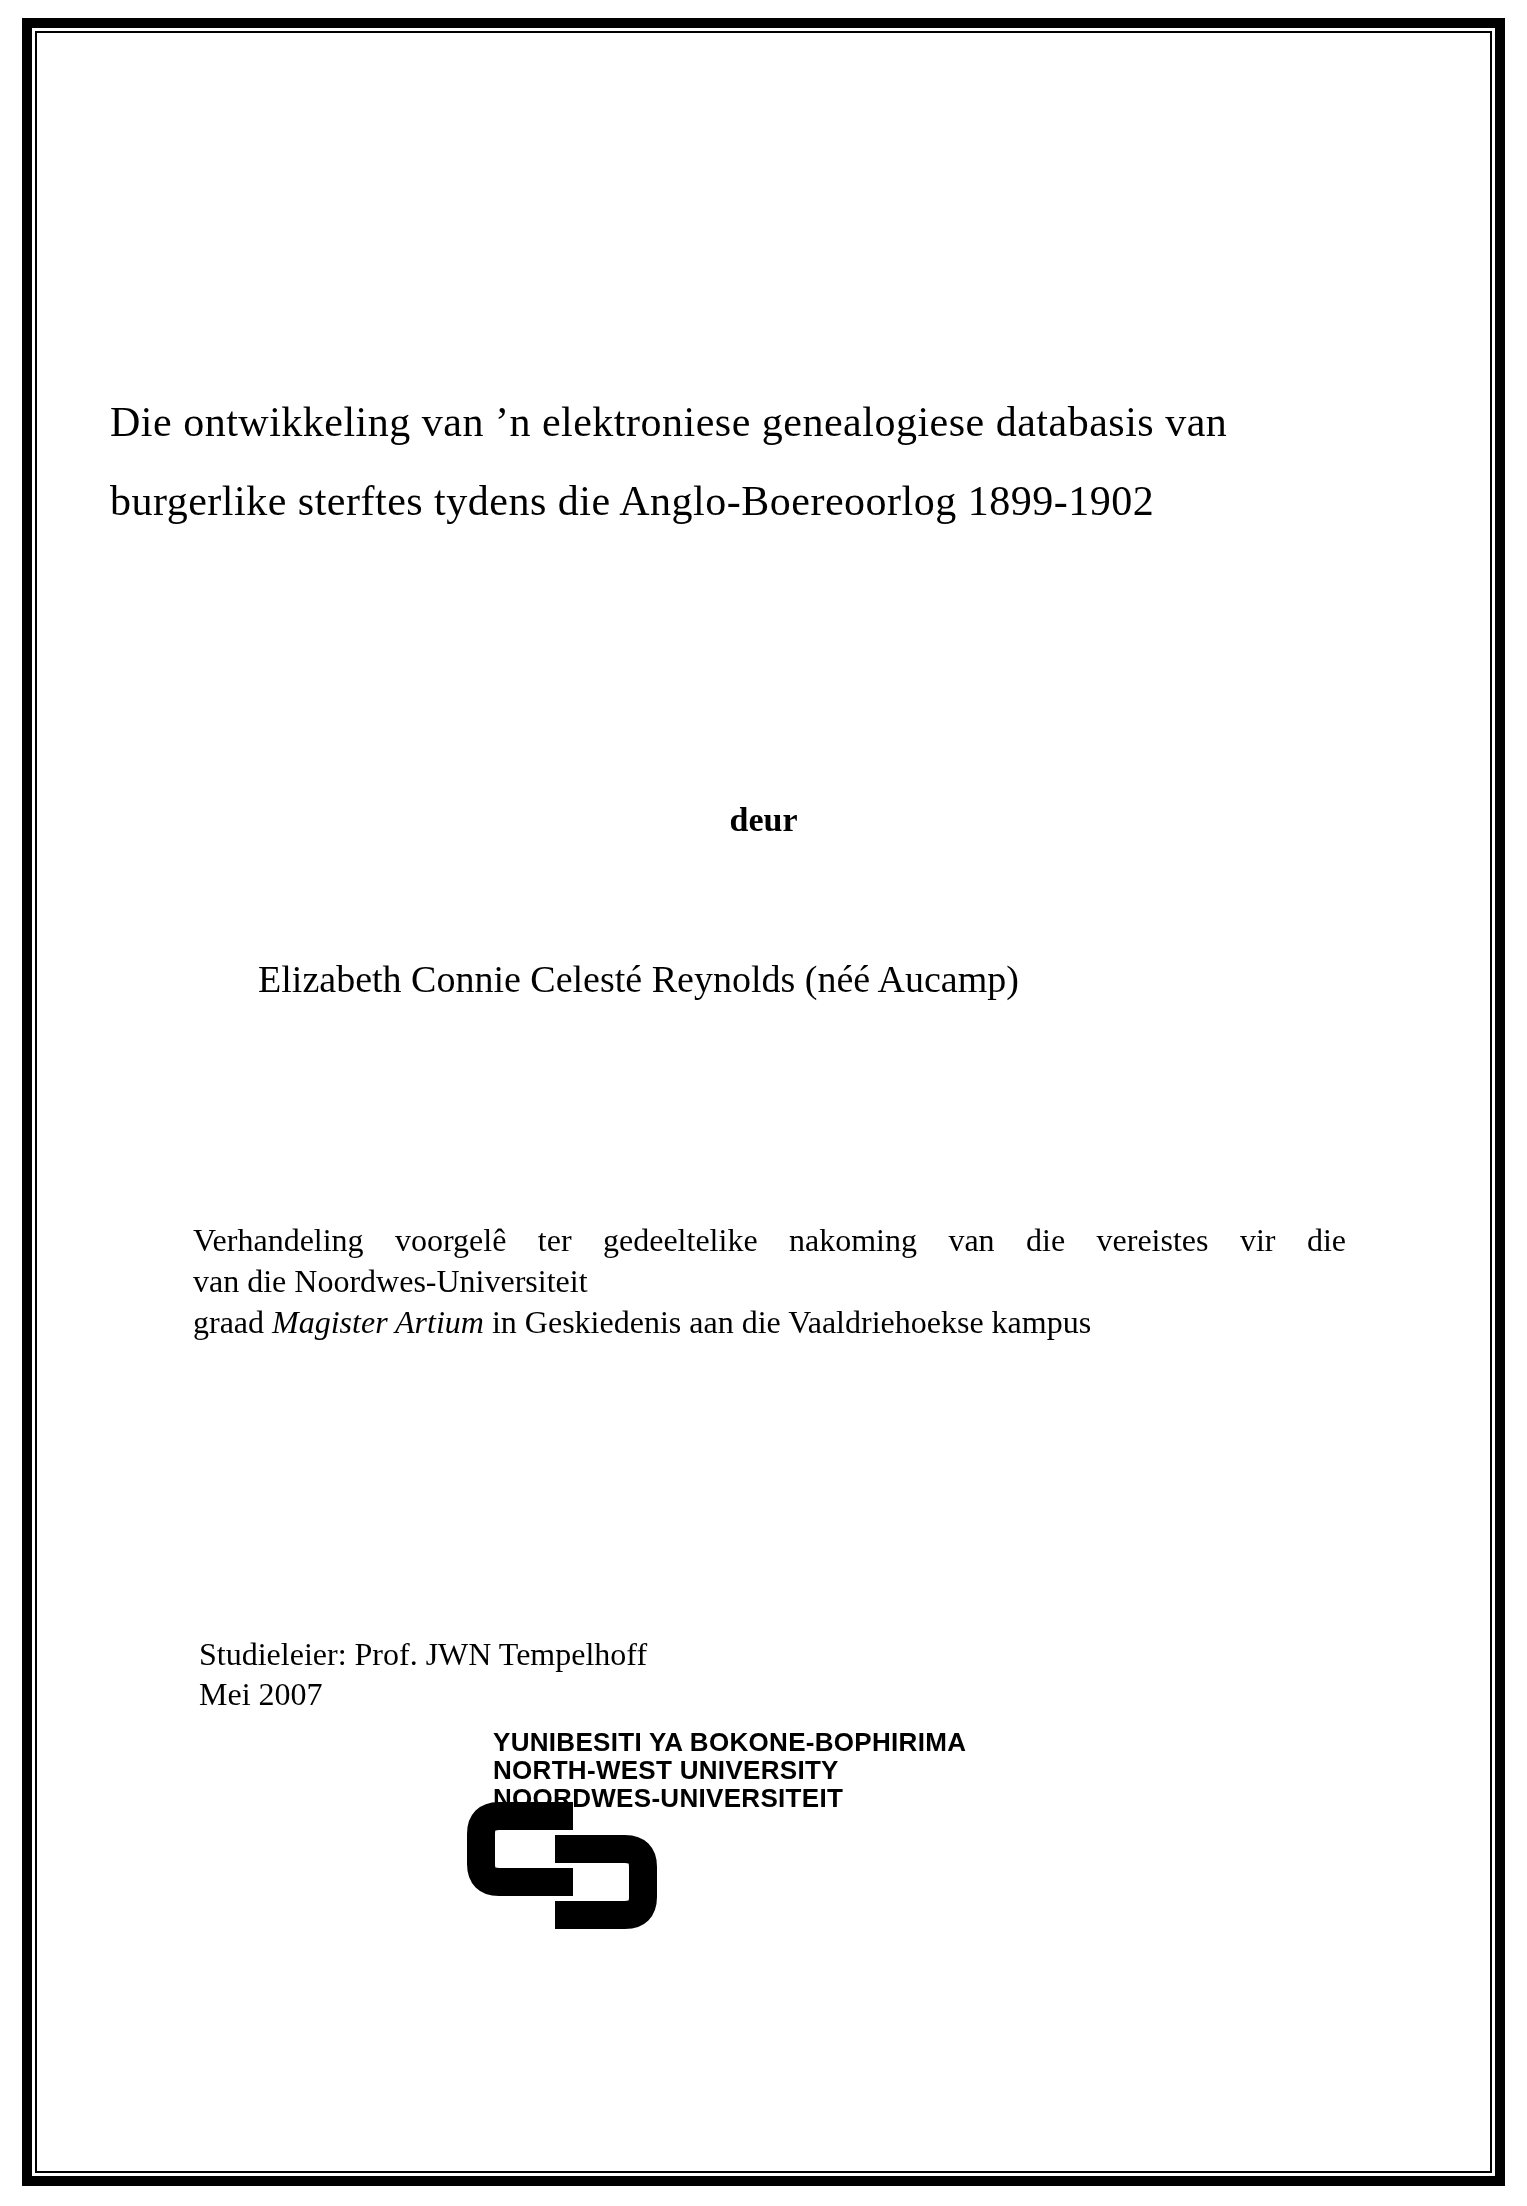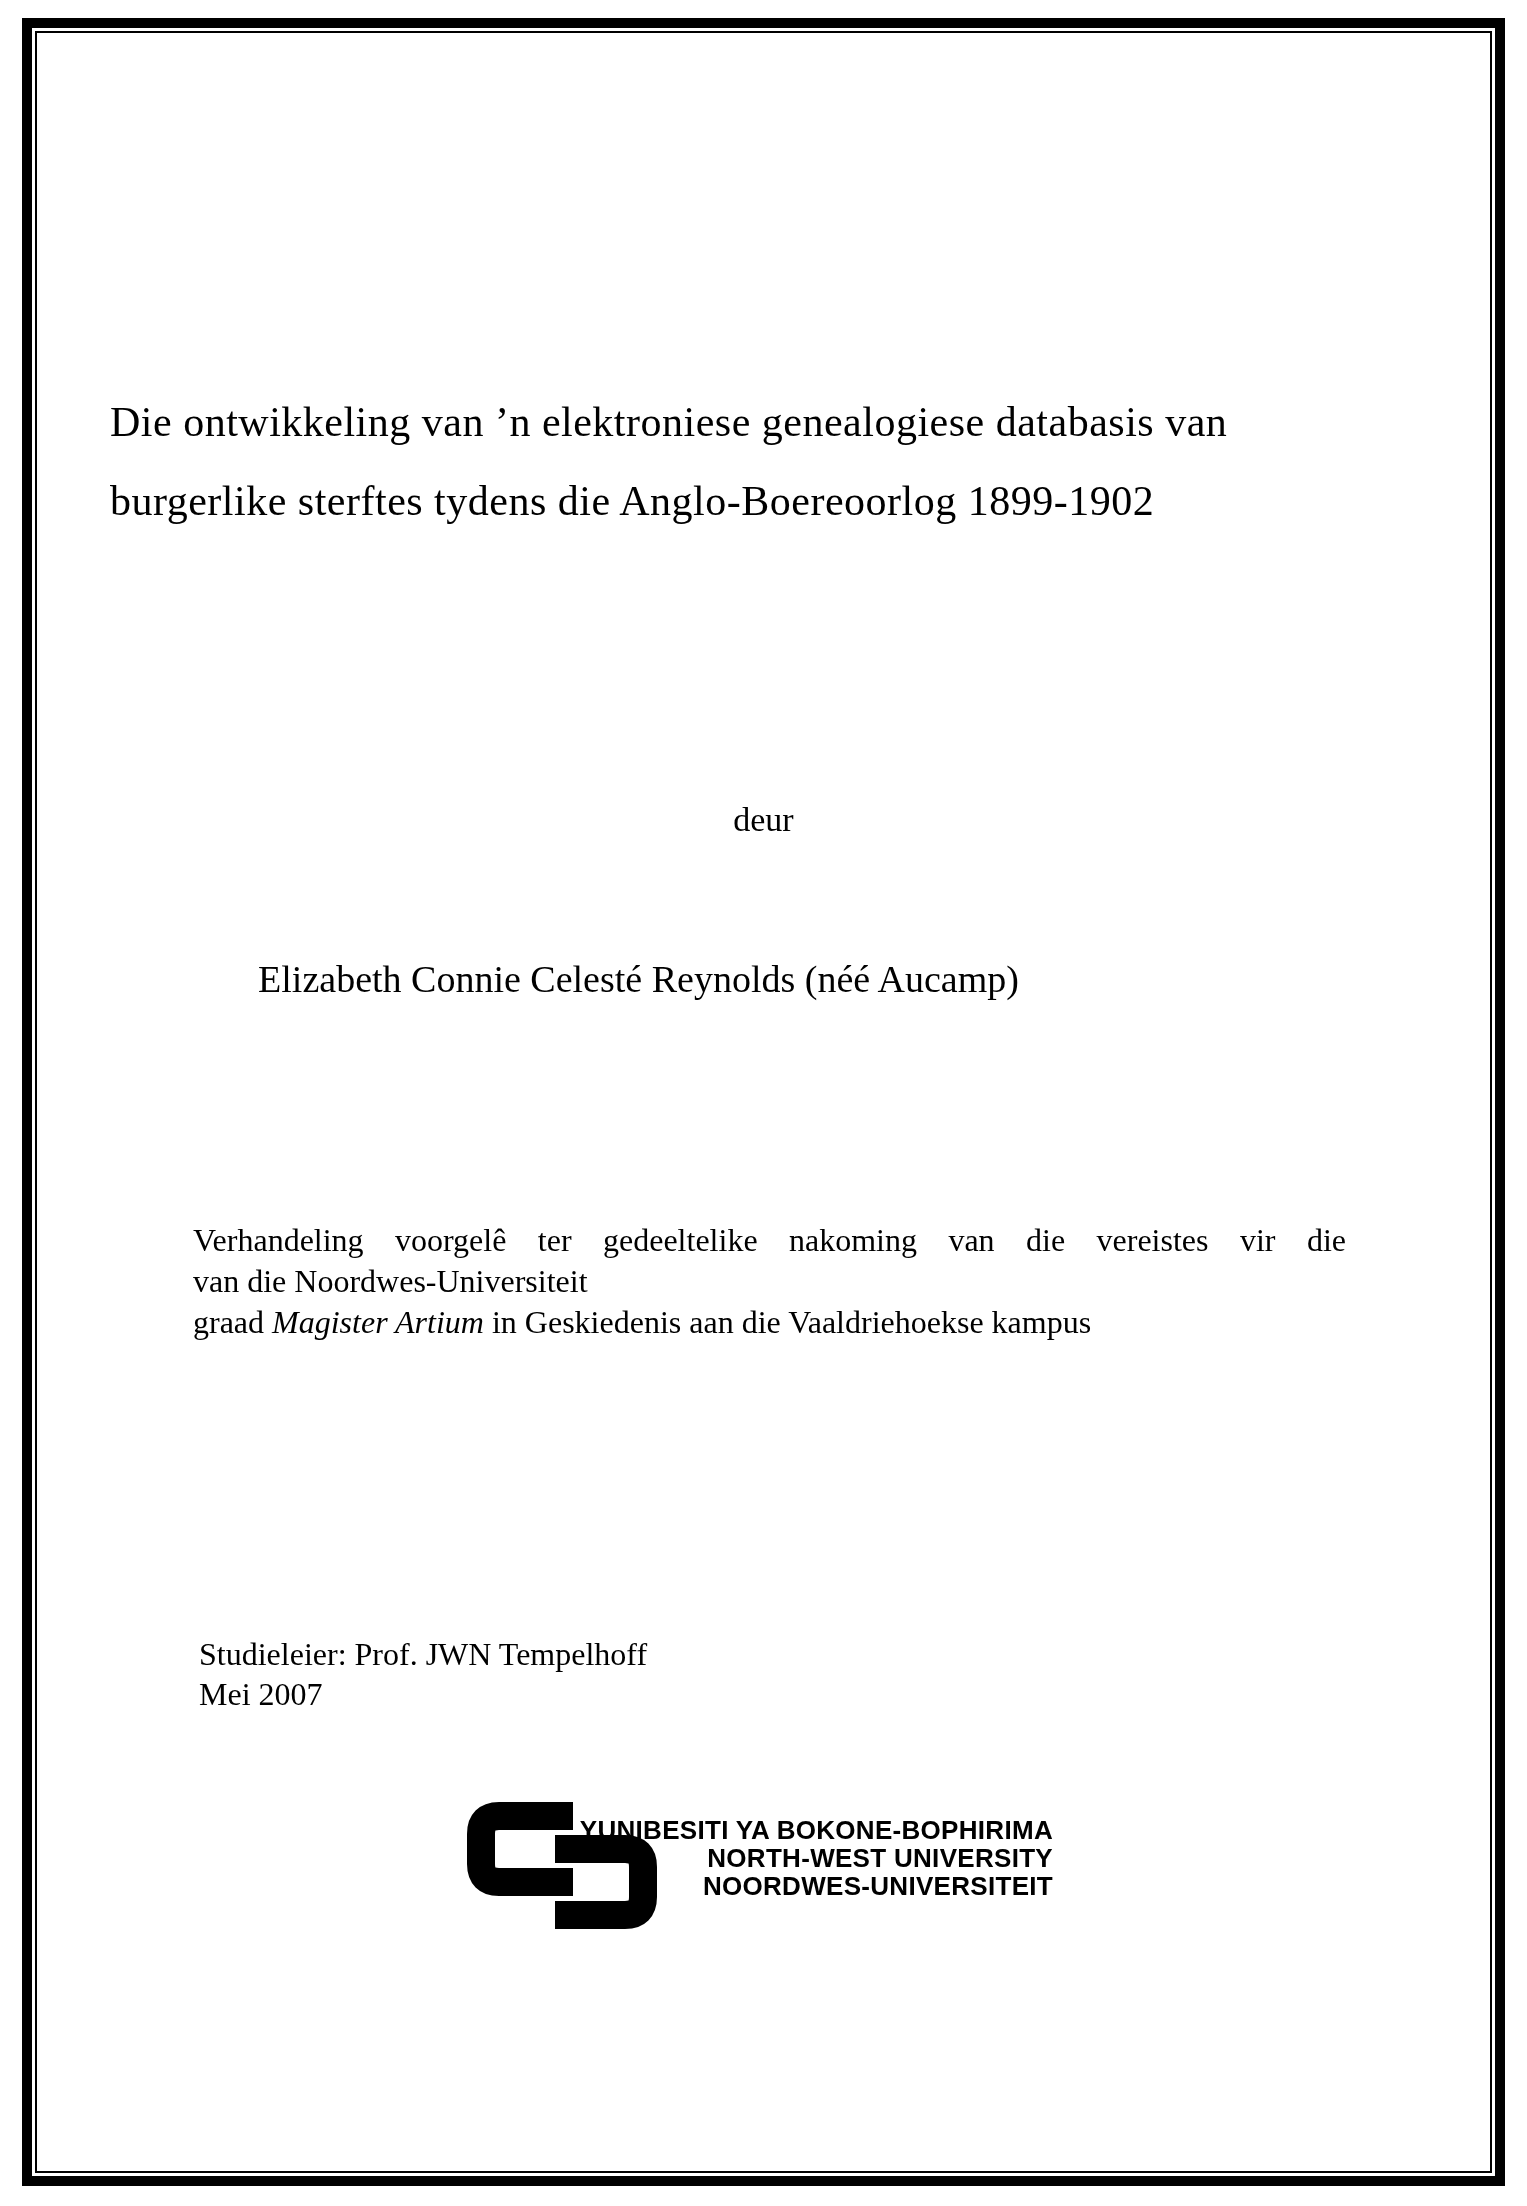--- a/index.html
+++ b/index.html
@@ -46,20 +46,21 @@
     letter-spacing: 0.5px;
   }
   .byline {
     position: absolute;
     left: 0;
     top: 800px;
     width: 1527px;
     text-align: center;
     font-size: 34px;
     line-height: 40px;
+    font-weight: bold;
   }
   .author {
     position: absolute;
     left: 0;
     top: 956px;
     width: 1277px;
     text-align: center;
     font-size: 38px;
     line-height: 46px;
   }
@@ -91,23 +92,22 @@
   .logo-mark {
     position: absolute;
     left: 467px;
     top: 1802px;
     width: 190px;
     height: 127px;
   }
   .logo-text {
     position: absolute;
     right: 474px;
-    top: 1816px;
+    top: 1728px;
     width: 560px;
-    text-align: right;
     font-family: "Liberation Sans", "DejaVu Sans", sans-serif;
     font-weight: 700;
     font-size: 26px;
     line-height: 28px;
     letter-spacing: 0.3px;
     white-space: nowrap;
   }
 </style>
 </head>
 <body>

